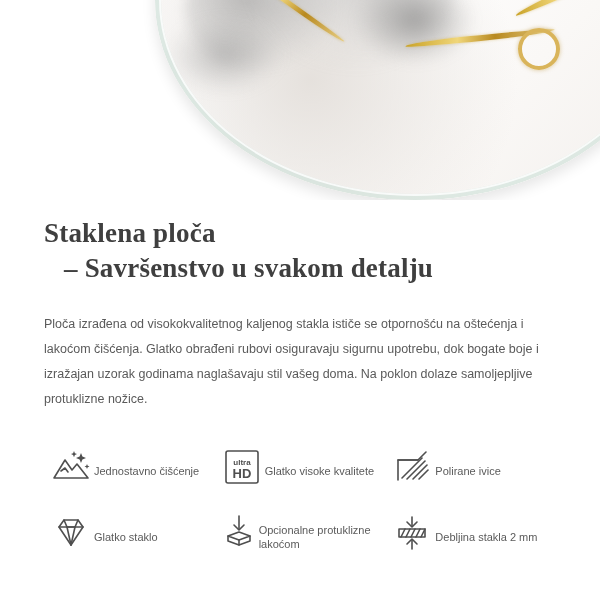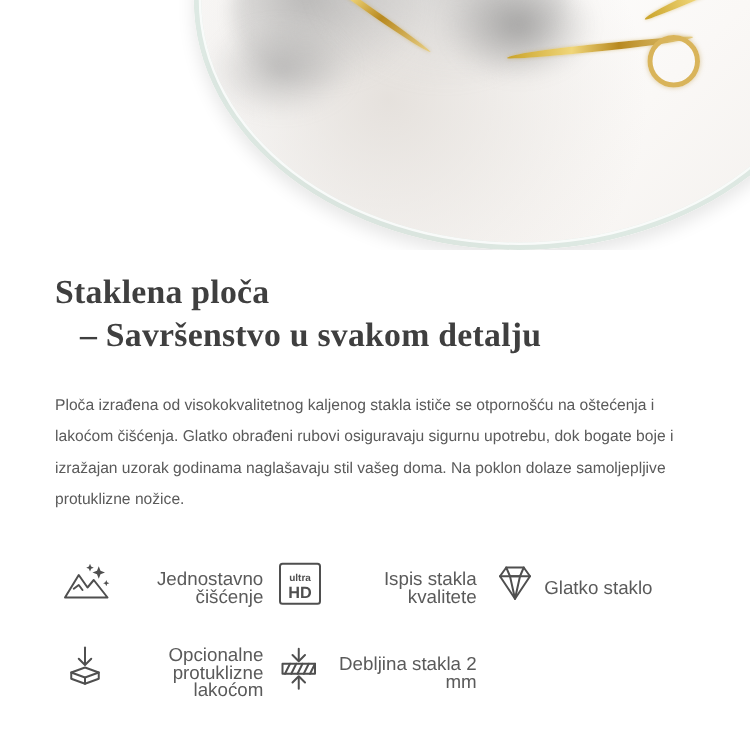--- a/index.html
+++ b/index.html
@@ -132,23 +132,23 @@
   }
   .feature .icon-wrap {
     width: 46px;
     height: 46px;
     display: flex;
     align-items: center;
     justify-content: center;
   }
   .feature .caption {
     margin-top: 8px;
-    font-size: 15px;
+    font-size: 11px;
     color: #5a5a5a;
-    text-align: right;
+    text-align: left;
     line-height: 14px;
   }
   svg { display: block; }
   .stroke {
     fill: none;
     stroke: #4f4f4f;
     stroke-width: 1.6;
     stroke-linecap: round;
     stroke-linejoin: round;
   }
@@ -207,23 +207,36 @@
       </div>
 
       <div class="feature">
         <div class="icon-wrap">
           <svg width="40" height="40" viewBox="0 0 40 40" aria-hidden="true">
             <rect class="stroke" x="4" y="4" width="32" height="32" rx="2"></rect>
             <text class="hd-text" x="20" y="18" font-size="8" text-anchor="middle">ultra</text>
             <text class="hd-text" x="20" y="31" font-size="13" text-anchor="middle">HD</text>
           </svg>
         </div>
-        <div class="caption">Ispis stakla kvalitete</div>
-      </div>
-
+        <div class="caption">Glatko visoke kvalitete</div>
+      </div>
+
+      <div class="feature">
+        <div class="icon-wrap">
+          <svg width="40" height="38" viewBox="0 0 40 38" aria-hidden="true">
+            <path class="stroke" d="M6 32 L6 12 L26 12"></path>
+            <path class="stroke" d="M6 12 L26 12 L34 4"></path>
+            <path class="stroke" d="M10 30 L30 10"></path>
+            <path class="stroke" d="M15 31 L33 13"></path>
+            <path class="stroke" d="M21 31 L35 17"></path>
+            <path class="stroke" d="M27 31 L36 22"></path>
+          </svg>
+        </div>
+        <div class="caption">Polirane ivice</div>
+      </div>
 
       <div class="feature">
         <div class="icon-wrap">
           <svg width="40" height="38" viewBox="0 0 40 38" aria-hidden="true">
             <path class="stroke" d="M8 13 L13 6 L27 6 L32 13 L20 31 Z"></path>
             <path class="stroke" d="M8 13 L32 13"></path>
             <path class="stroke" d="M13 6 L16 13 L20 31"></path>
             <path class="stroke" d="M27 6 L24 13 L20 31"></path>
             <path class="stroke" d="M16 13 L24 13"></path>
           </svg>

